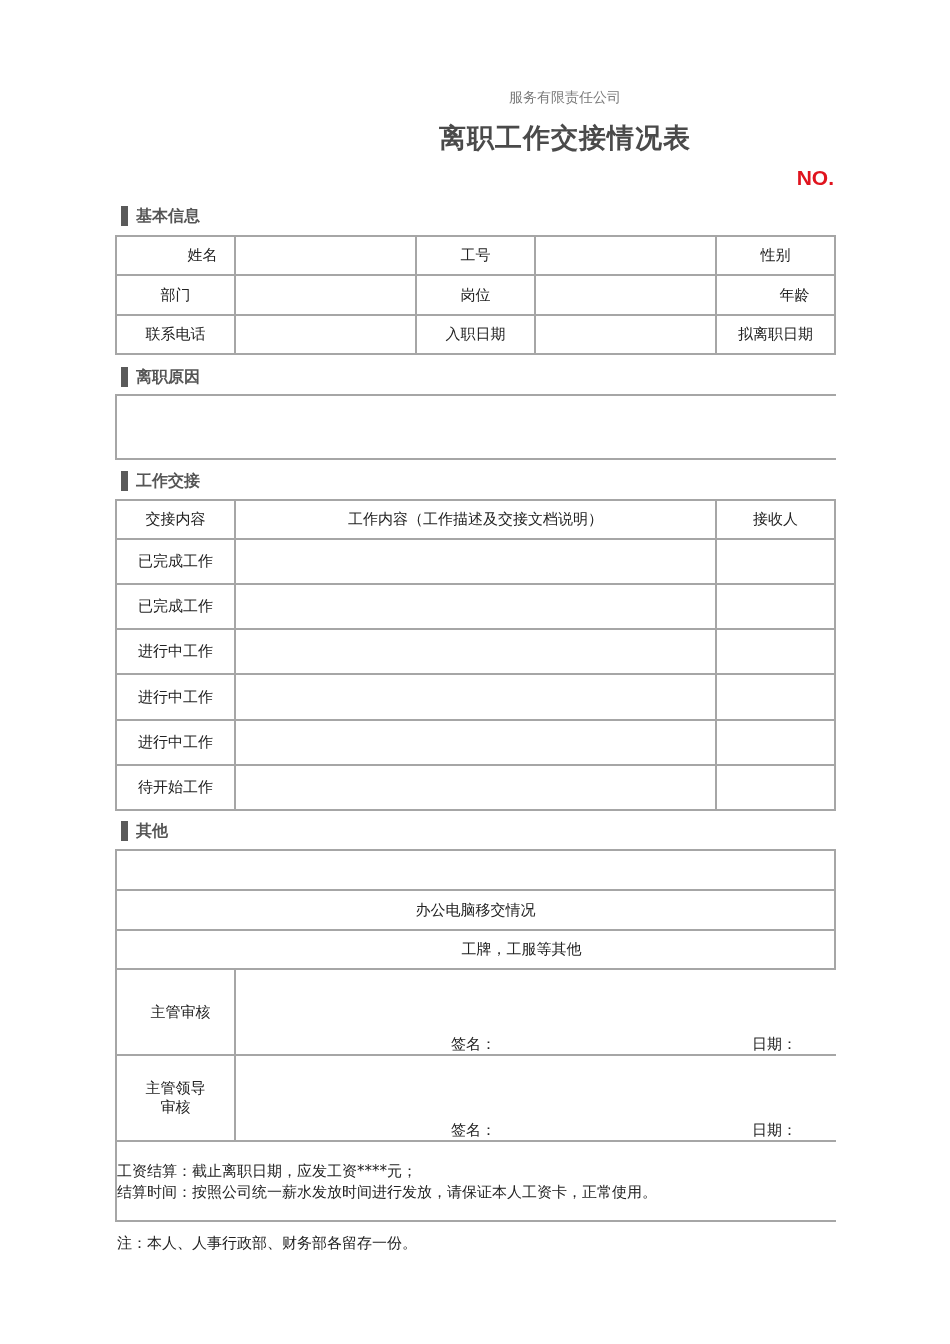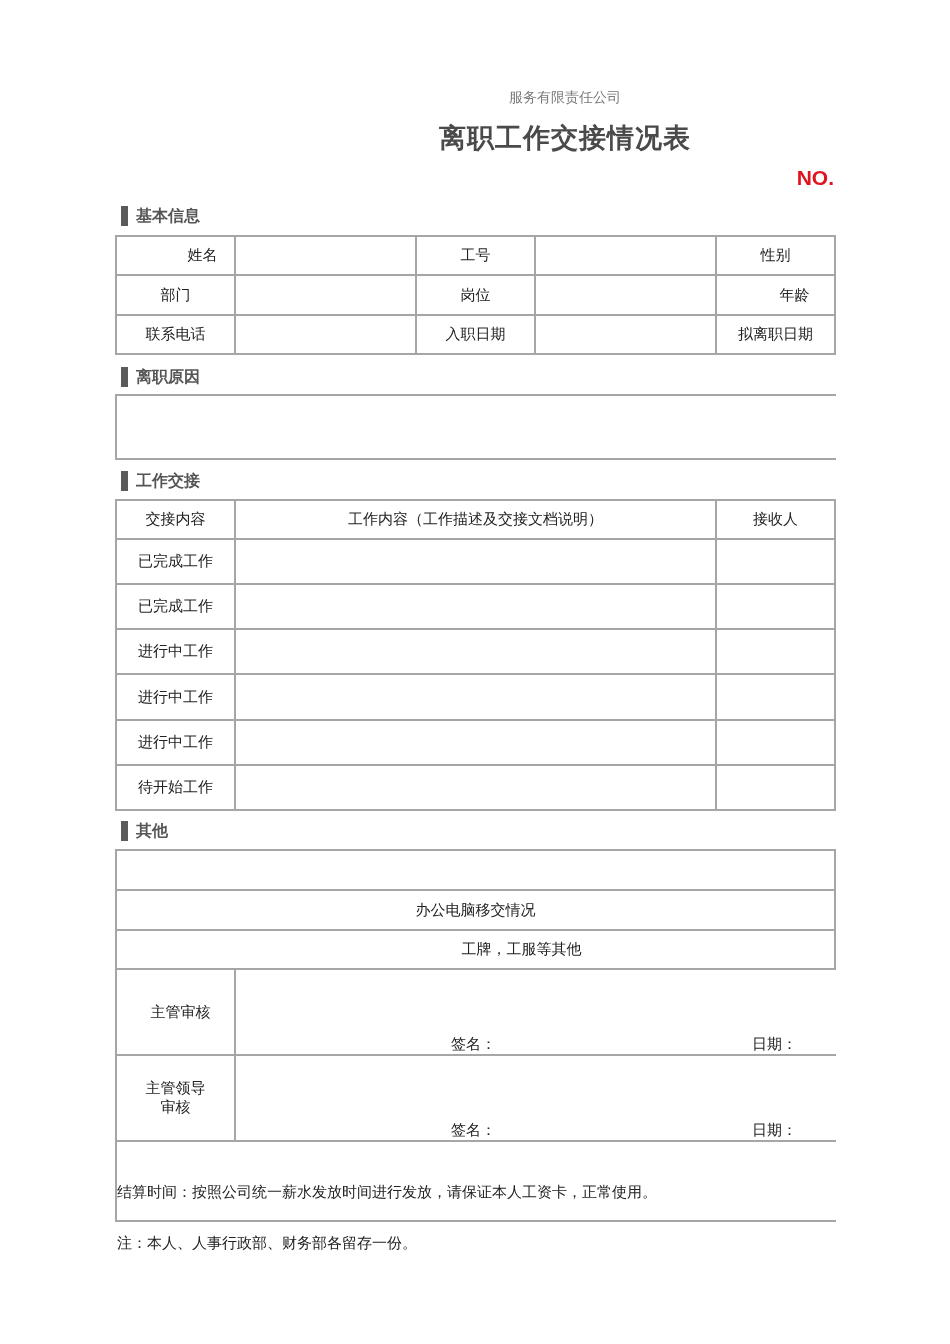--- a/index.html
+++ b/index.html
@@ -167,16 +167,17 @@
   <div class="abs" style="left:121px; top:121px; width:598px; height:84px;"></div>
 
   <div class="abs cell" style="left:2px; top:207px; width:117px; height:84px; flex-direction:column;">
     <span>主管领导</span>
     <span>审核</span>
   </div>
   <div class="abs sig" style="left:336px; top:272px;">签名：</div>
   <div class="abs sig" style="left:637px; top:272px;">日期：</div>
   <div class="abs" style="left:121px; top:207px; width:598px; height:84px;"></div>
 
+  <div class="abs note" style="left:2px; top:312px;">工资结算：截止离职日期，应发工资****元；</div>
   <div class="abs note" style="left:2px; top:333px;">结算时间：按照公司统一薪水发放时间进行发放，请保证本人工资卡，正常使用。</div>
 </div>
 
 <div class="abs note" style="left:117px; top:1233px;">注：本人、人事行政部、财务部各留存一份。</div>
 
 </body></html>

